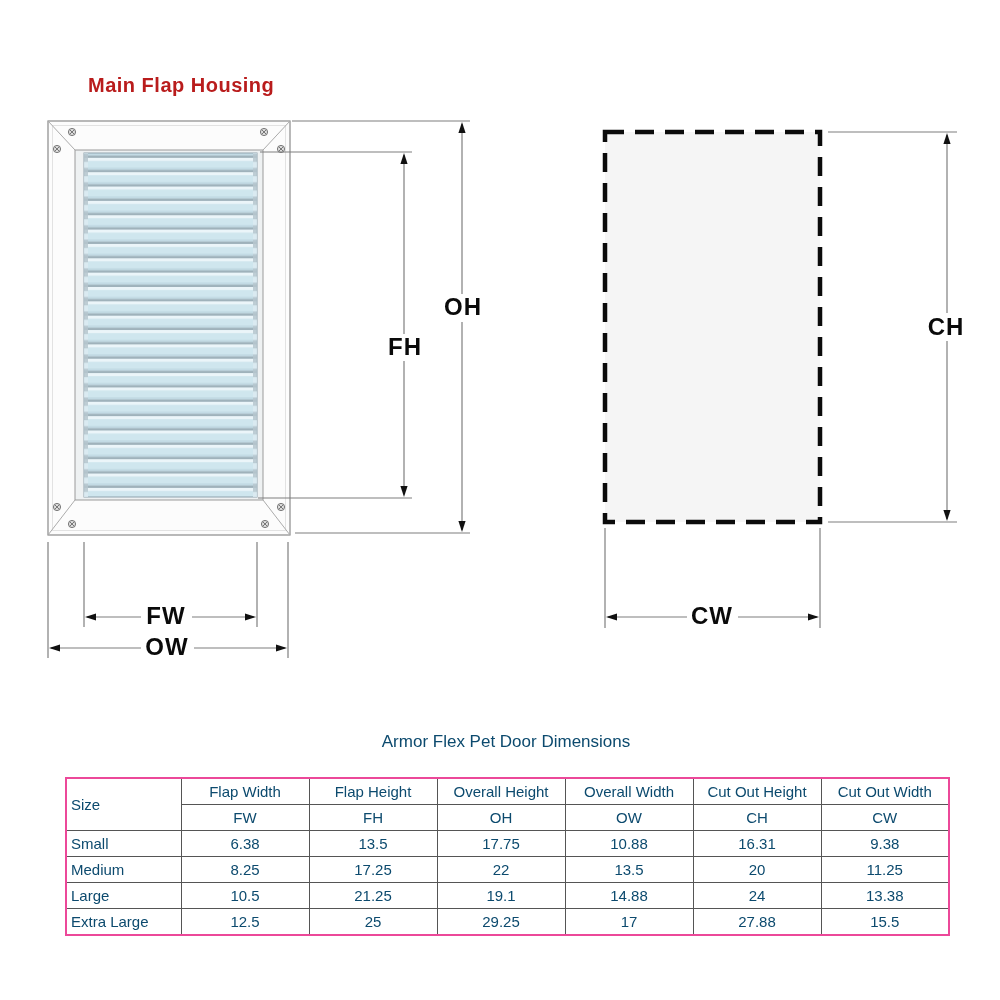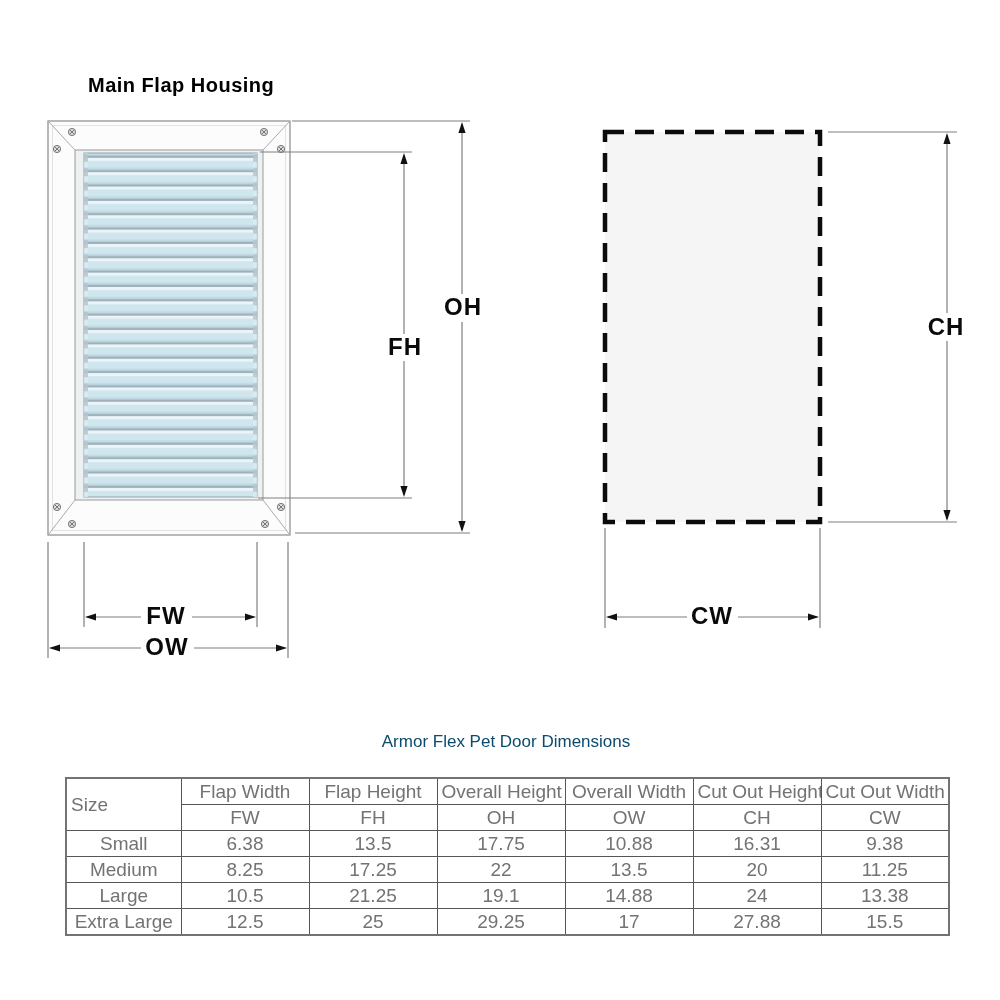--- a/index.html
+++ b/index.html
@@ -3,44 +3,44 @@
 <meta charset="utf-8">
 <style>
   html,body{margin:0;padding:0;background:#ffffff;}
   #canvas{
     position:relative;width:1000px;height:1000px;background:#ffffff;overflow:hidden;
     font-family:"Liberation Sans", sans-serif;color:#000;
   }
   svg.draw{position:absolute;left:0;top:0;width:1000px;height:1000px;}
   .fig-title{
     position:absolute;font-weight:bold;font-size:20px;letter-spacing:.5px;
-    white-space:nowrap;color:#000000;
+    white-space:nowrap;color:#b91c1c;
   }
   .dim-label{
     position:absolute;transform:translate(-50%,-50%);
     font-weight:bold;font-size:24px;letter-spacing:1px;color:#0a0a0a;
     white-space:nowrap;line-height:1;
   }
   .table-title{
     position:absolute;left:506px;top:732px;transform:translateX(-50%);
     font-size:17px;color:#0c4a6e;white-space:nowrap;
   }
   table.dims{
     position:absolute;left:65px;top:777px;width:883px;
     border-collapse:collapse;table-layout:fixed;
-    font-size:19px;color:#737373;
-    border:2px solid #737373;
+    font-size:15px;color:#0c4a6e;
+    border:2px solid #ec4899;
   }
   table.dims td,table.dims th{
     border:1px solid #555;height:25px;padding:0 4px;
     font-weight:normal;text-align:center;vertical-align:middle;
     overflow:hidden;white-space:nowrap;
   }
   table.dims th.size-head{text-align:left;}
-  table.dims td.size-col{text-align:center;}
+  table.dims td.size-col{text-align:left;}
 </style>
 </head>
 <body>
 
 <div id="canvas">
 
   <svg class="draw" viewBox="0 0 1000 1000">
     <defs>
       <pattern id="flapStripes" width="12" height="14.35" patternUnits="userSpaceOnUse">
         <rect x="0" y="0" width="12" height="14.35" fill="#cfe6ee"></rect>

